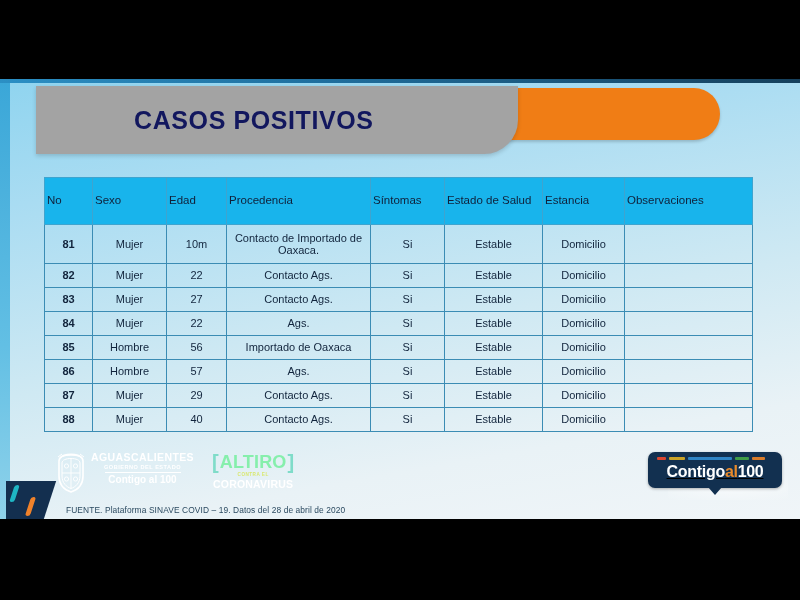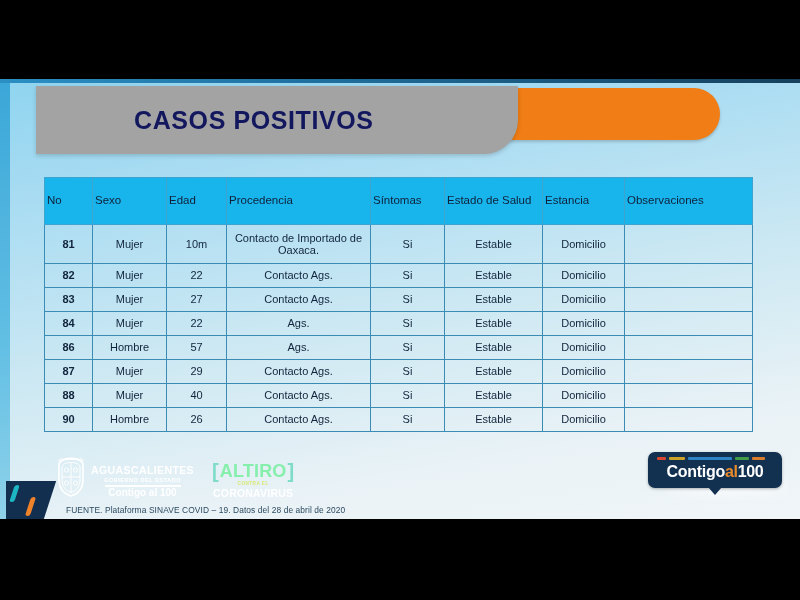--- a/index.html
+++ b/index.html
@@ -123,21 +123,21 @@
   tbody tr:nth-child(odd) td { background: rgba(255,255,255,0.07); }
   tbody tr:nth-child(even) td { background: rgba(255,255,255,0.02); }
 
   
   #logo-row {
     position: absolute;
     left: 56px;
     top: 452px;
     height: 46px;
     display: flex;
-    align-items: flex-end;
+    align-items: flex-start;
   }
   
   #coat-of-arms {
     width: 30px;
     height: 42px;
     position: relative;
     margin-right: 5px;
   }
   #govt-block {
     display: flex;
@@ -238,20 +238,21 @@
   }
   .cbar { height: 3px; border-radius: 1px; }
   #contigo-text {
     position: absolute;
     left: 0; right: 0;
     top: 11px;
     text-align: center;
     font-size: 16px;
     font-weight: bold;
     letter-spacing: -0.3px;
+    text-decoration: underline;
   }
   #contigo-text .w { color: #ffffff; }
   #contigo-text .o { color: #e98a2b; }
   
   #source-line {
     position: absolute;
     left: 66px;
     top: 505px;
     color: #2b4a60;
     font-size: 8.4px;
@@ -383,20 +384,30 @@
             <td class="col-no">84</td>
             <td>Mujer</td>
             <td>22</td>
             <td>Ags.</td>
             <td>Si</td>
             <td>Estable</td>
             <td>Domicilio</td>
             <td class="col-obs"></td>
           </tr>
           <tr>
+            <td class="col-no">85</td>
+            <td>Hombre</td>
+            <td>56</td>
+            <td>Importado de Oaxaca</td>
+            <td>Si</td>
+            <td>Estable</td>
+            <td>Domicilio</td>
+            <td class="col-obs"></td>
+          </tr>
+          <tr>
             <td class="col-no">86</td>
             <td>Hombre</td>
             <td>57</td>
             <td>Ags.</td>
             <td>Si</td>
             <td>Estable</td>
             <td>Domicilio</td>
             <td class="col-obs"></td>
           </tr>
           <tr>
@@ -406,30 +417,20 @@
             <td>Contacto Ags.</td>
             <td>Si</td>
             <td>Estable</td>
             <td>Domicilio</td>
             <td class="col-obs"></td>
           </tr>
           <tr>
             <td class="col-no">88</td>
             <td>Mujer</td>
             <td>40</td>
-            <td>Contacto Ags.</td>
-            <td>Si</td>
-            <td>Estable</td>
-            <td>Domicilio</td>
-            <td class="col-obs"></td>
-          </tr>
-          <tr>
-            <td class="col-no">90</td>
-            <td>Hombre</td>
-            <td>26</td>
             <td>Contacto Ags.</td>
             <td>Si</td>
             <td>Estable</td>
             <td>Domicilio</td>
             <td class="col-obs"></td>
           </tr>
         </tbody>
     </table>
   </div>
 

